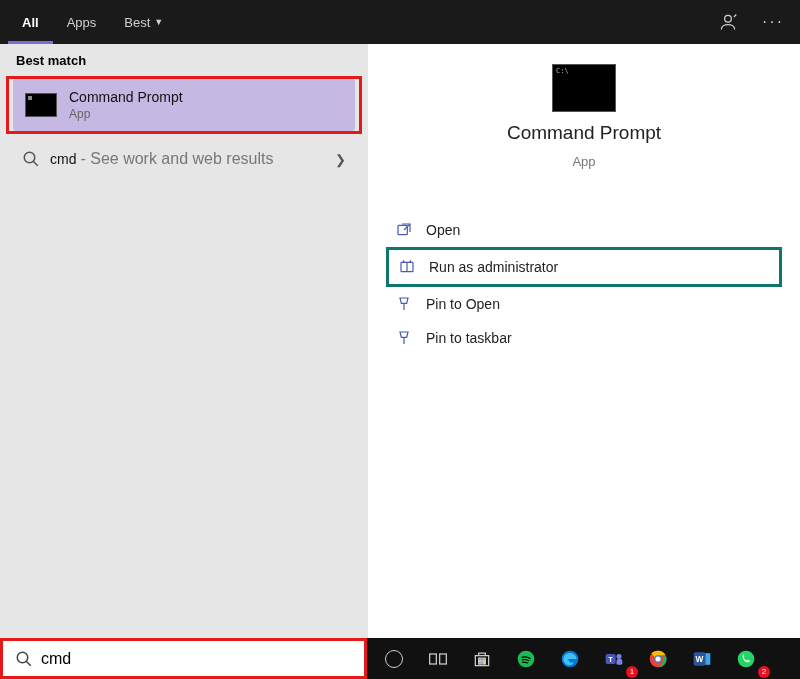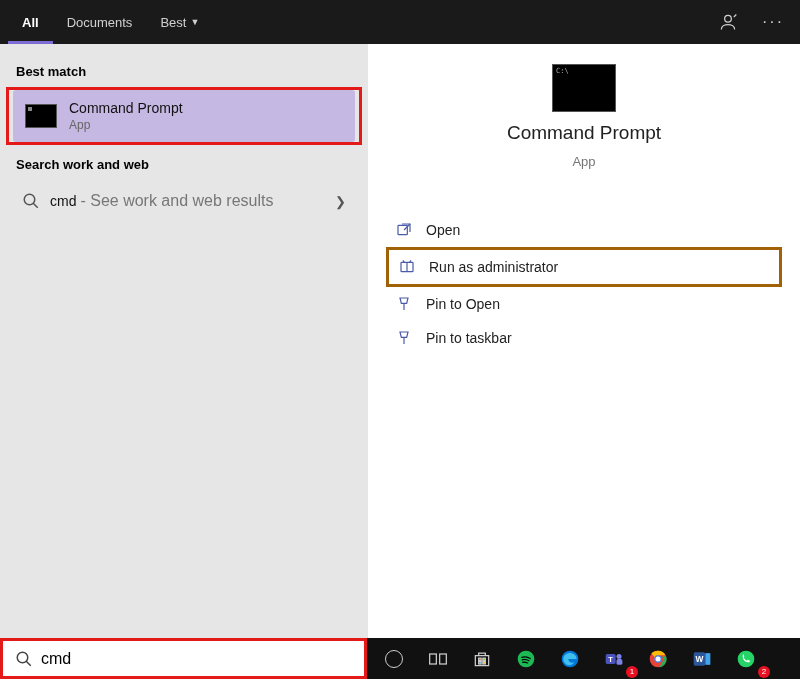--- a/index.html
+++ b/index.html
@@ -6,21 +6,21 @@
     body { width: 800px; height: 679px; overflow: hidden; background: #f2f2f2; position: relative; }
     .search-panel { width: 800px; height: 638px; background: #e6e6e6; position: relative; }
     .tab-bar { height: 44px; background: #1a1a1a; display: flex; align-items: center; padding: 0 8px; position: relative; }
     .tab { color: #d0d0d0; font-size: 13px; padding: 0 14px; height: 44px; display: flex; align-items: center; cursor: pointer; }
     .tab.active { color: #fff; font-weight: 600; box-shadow: inset 0 -3px 0 #7c6cd4; }
     .tab .caret { margin-left: 4px; font-size: 9px; }
     .tab-right { position: absolute; right: 8px; top: 0; height: 44px; display: flex; align-items: center; gap: 16px; }
     .tab-right svg, .tab-right .dots { color: #d0d0d0; }
     .dots { font-size: 16px; letter-spacing: 2px; padding: 4px 8px; cursor: pointer; }
     .content { display: flex; height: calc(100% - 44px); }
-    .left-col { width: 368px; background: #e6e6e6; padding: 14px 4px 4px 4px; }
+    .left-col { width: 368px; background: #e6e6e6; padding: 3px 4px 4px 4px; }
     .right-col { flex: 1; background: #fff; padding: 20px 10px; }
     .section-label { font-size: 13px; font-weight: 600; color: #000; padding: 6px 12px 8px 12px; }
     .result-item { display: flex; align-items: center; padding: 10px 12px; cursor: pointer; border-radius: 3px; margin: 0 4px; }
     .result-item.selected { background: #c5b8e3; }
     .result-icon { width: 32px; height: 24px; background: #000; border: 1px solid #555; margin-right: 12px; flex-shrink: 0; position: relative; }
     .result-icon::before { content: ""; position: absolute; top: 2px; left: 2px; width: 4px; height: 4px; background: #888; }
     .result-text .title { font-size: 14px; color: #111; }
     .result-text .subtitle { font-size: 12px; color: #666; margin-top: 2px; }
     .web-item { display: flex; align-items: center; padding: 10px 14px; cursor: pointer; margin: 2px 4px; }
     .web-item .searchglyph { width: 18px; height: 18px; margin-right: 10px; }
@@ -29,39 +29,39 @@
     .web-item .chev { margin-left: auto; color: #555; font-size: 13px; }
     .best-wrap { border: 3px solid #e41a1a; margin: 0 2px 6px 2px; }
     .right-head { display: flex; flex-direction: column; align-items: center; gap: 10px; margin-bottom: 44px; }
     .big-icon { width: 64px; height: 48px; background: #000; border: 1px solid #555; position: relative; }
     .big-icon::before { content: "C:\\"; position: absolute; top: 2px; left: 3px; color: #aaa; font-size: 7px; font-family: monospace; }
     .right-title { font-size: 19px; color: #222; }
     .right-sub { font-size: 13px; color: #777; }
     .action-list { padding: 0 8px; }
     .action { display: flex; align-items: flex-start; padding: 9px 10px; cursor: pointer; font-size: 14px; color: #222; }
     .action svg { width: 16px; height: 16px; margin-right: 14px; color: #4a5ba8; flex-shrink: 0; }
-    .action-highlight { border: 3px solid #a16207; }
+    .action-highlight { border: 3px solid #0f766e; }
     .taskbar { position: absolute; bottom: 0; left: 0; width: 800px; height: 41px; background: #111; display: flex; align-items: center; }
     .searchbox-wrap { border: 3px solid #e41a1a; display: flex; align-items: center; height: 41px; width: 367px; background: #fff; }
     .searchbox-wrap svg { width: 18px; height: 18px; margin: 0 8px 0 12px; color: #444; }
     .searchbox { border: none; outline: none; font-size: 16px; color: #000; flex: 1; height: 100%; background: transparent; }
     .tray { display: flex; align-items: center; gap: 2px; margin-left: 6px; height: 100%; }
     .tray-item { width: 42px; height: 32px; display: flex; align-items: center; justify-content: center; cursor: pointer; }
     .tray-item svg { width: 20px; height: 20px; }
     .circle { width: 18px; height: 18px; border: 1.5px solid #ccc; border-radius: 50%; }
     .badge-wrap { position: relative; }
     .badge { position: absolute; bottom: -3px; right: -3px; background: #e81123; color: #fff; font-size: 8px; width: 12px; height: 12px; border-radius: 50%; display: flex; align-items: center; justify-content: center; }
   </style>
 </head>
 <body>
 
 <div class="search-panel">
   <div class="tab-bar">
     <div class="tab active">All</div>
-    <div class="tab">Documents</div>
+    <div class="tab">Apps</div>
     <div class="tab">
       <span>Best</span>
       <span class="caret">▼</span>
     </div>
     <div class="tab-right">
       <svg viewBox="0 0 24 24" width="20" height="20" fill="none" stroke="currentColor" stroke-width="1.5">
           <circle cx="12" cy="8" r="4"></circle>
           <path d="M4 21c0-4 4-6 8-6s8 2 8 6"></path>
           <path d="M19 6l3-3"></path>
         </svg>
@@ -74,21 +74,20 @@
       <div class="section-label">Best match</div>
       <div class="best-wrap">
         <div class="result-item selected">
           <div class="result-icon"></div>
           <div class="result-text">
             <div class="title">Command Prompt</div>
             <div class="subtitle">App</div>
           </div>
         </div>
       </div>
-      <div class="section-label">Search work and web</div>
       <div class="web-item">
         <svg class="searchglyph" viewBox="0 0 24 24" fill="none" stroke="#555" stroke-width="2">
             <circle cx="10" cy="10" r="7"></circle>
             <line x1="21" y1="21" x2="15" y2="15"></line>
           </svg>
         <span class="query">cmd</span>
         <span class="hint"> - See work and web results</span>
         <span class="chev">❯</span>
       </div>
     </div>

